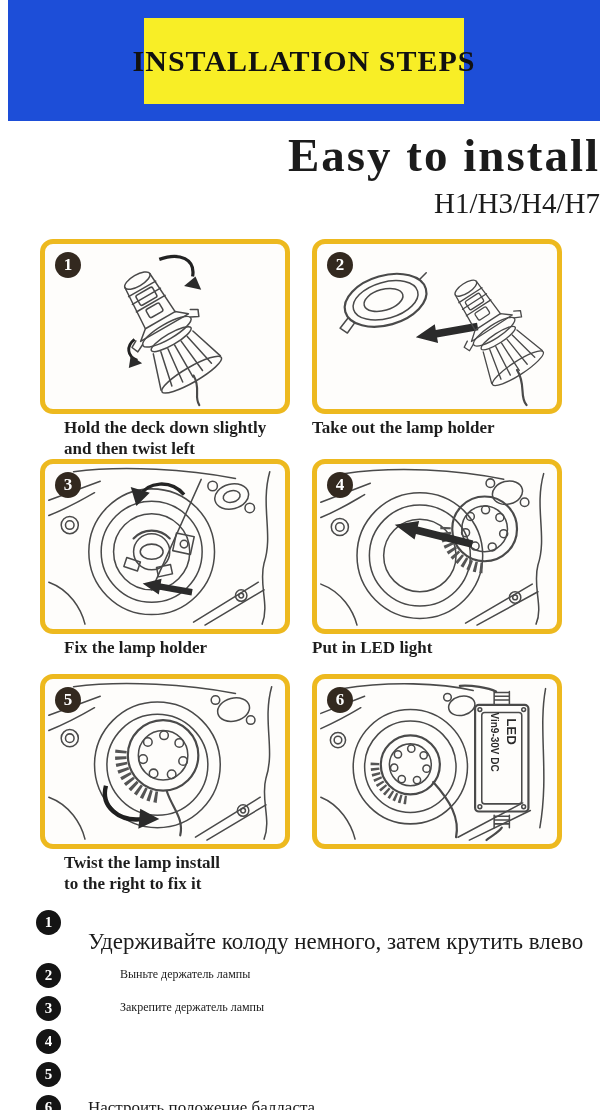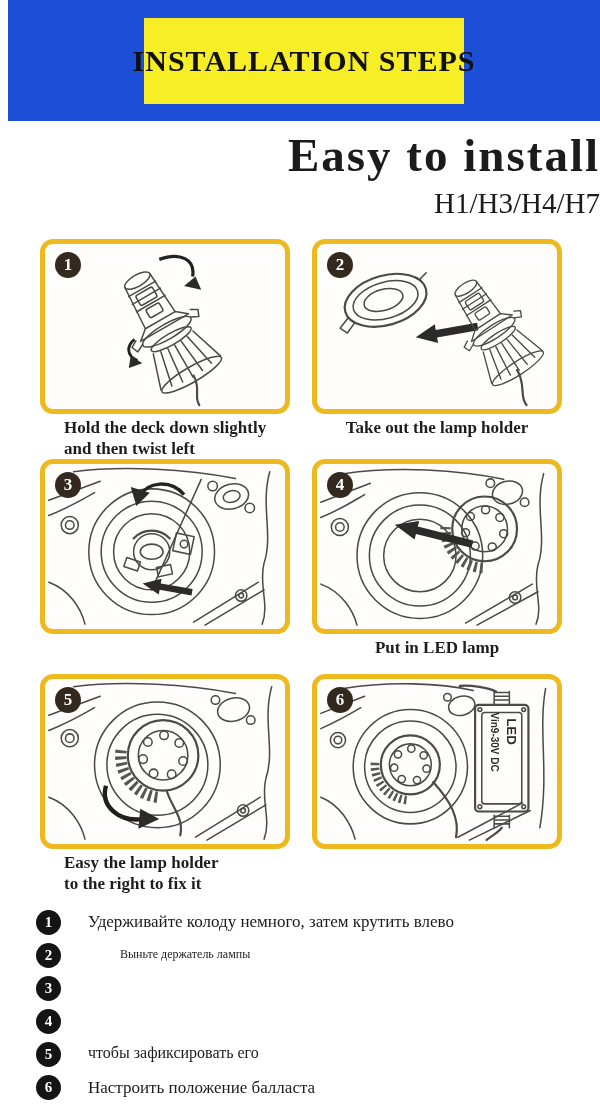--- a/index.html
+++ b/index.html
@@ -28,36 +28,36 @@
   .badge {
     position:absolute; left:10px; top:8px; width:26px; height:26px; border-radius:50%;
     background:#33291f; color:#fff; display:flex; align-items:center; justify-content:center;
     font-size:17px; font-weight:bold; z-index:2;
   }
   .caption {
     min-height:40px; padding-top:4px; font-weight:bold; font-size:17px; line-height:1.2;
     white-space:pre-line; color:#1d1d1d;
   }
   .caption.left { padding-left:24px; text-align:left; }
-  .caption.center { text-align:center; }
+  .caption.center { }
 
   .illus { position:absolute; inset:0; width:100%; height:100%; }
   .ln { fill:none; stroke:#4a4a4a; stroke-width:1.6; stroke-linecap:round; stroke-linejoin:round; }
   .thick { stroke-width:2.3; }
   .dk { fill:#2b2b2b; stroke:none; }
   .rib { fill:none; stroke:#555; }
 
   .ru-list { margin:16px 0 0 36px; }
   .ru-item { display:flex; align-items:flex-start; margin-bottom:8px; }
   .ru-badge {
     width:25px; height:25px; border-radius:50%; background:#141414; color:#fff; flex:0 0 25px;
     display:flex; align-items:center; justify-content:center; font-size:15px; font-weight:bold; margin-right:27px;
   }
   .ru-text { line-height:1.18; padding-top:2px; }
-  .ru-text.lg { font-size:17px; }
+  .ru-text.lg { font-size:23px;margin-top:16px; }
   .ru-text.sm { font-size:12px; padding-top:4px;margin-left:32px; }
   .ru-text.md { font-size:17px; padding-top:3px; }
   .ru-line-lg { font-size:20px; display:block; }
   .ru-line-sm { font-size:16px; display:block; }
 </style>
 </head>
 <body>
 
 <div>
 
@@ -170,20 +170,21 @@
           </g>
           <g>
             <path d="M146,28 C132,12 108,14 99,30" fill="none" stroke="#242424" stroke-width="3.6"></path>
             <polygon class="dk" points="96,40 90,20 110,26"></polygon>
           </g>
           <g transform="translate(104,113) rotate(10) scale(0.85)">
             <polygon class="dk" points="0,10 22,0 22,6 62,6 62,14 22,14 22,20"></polygon>
           </g>
         </svg>
       </div>
+      <div class="caption left">Fix the lamp holder</div>
     </div>
 
     <div class="cell">
       <div class="panel">
         <div class="badge">4</div>
         <svg class="illus" viewBox="0 0 252 165">
           <g>
             <circle class="ln" cx="108" cy="92" r="66"></circle>
             <circle class="ln" cx="108" cy="92" r="53"></circle>
             <circle class="ln" cx="108" cy="92" r="38"></circle>
@@ -210,21 +211,21 @@
               <circle class="ln" cx="-20" cy="4" r="4.2"></circle>
             <circle class="ln" cx="-15" cy="-13" r="4.2"></circle>
               <circle class="ln" cx="1" cy="-20" r="4.2"></circle>
             <circle class="ln" cx="16" cy="-12" r="4.2"></circle>
           </g>
           <g transform="translate(84,50) rotate(14)">
             <polygon class="dk" points="0,10 24,0 24,6 84,6 84,14 24,14 24,20"></polygon>
           </g>
         </svg>
       </div>
-      <div class="caption center">Put in LED lamp</div>
+      <div class="caption center">Put in LED light</div>
     </div>
 
     <div class="cell">
       <div class="panel">
         <div class="badge">5</div>
         <svg class="illus" viewBox="0 0 252 165">
           <g>
             <circle class="ln" cx="118" cy="86" r="66"></circle>
             <circle class="ln" cx="118" cy="86" r="53"></circle>
             <path class="ln" d="M4,34 L58,14 M4,50 C24,42 40,33 52,26"></path>
@@ -252,21 +253,21 @@
               <circle class="ln" cx="1" cy="-21" r="4.5"></circle>
             <circle class="ln" cx="17" cy="-13" r="4.5"></circle>
           </g>
           <path class="ln thick" d="M128,114 C134,132 146,142 142,160"></path>
           <g>
             <path d="M64,108 C58,130 78,146 102,143" fill="none" stroke="#1f1f1f" stroke-width="4.6"></path>
             <polygon class="dk" points="100,132 120,143 98,153"></polygon>
           </g>
         </svg>
       </div>
-      <div class="caption left">Easy the lamp holder
+      <div class="caption left">Twist the lamp install
 to the right to fix it</div>
     </div>
 
     <div class="cell">
       <div class="panel">
         <div class="badge">6</div>
         <svg class="illus" viewBox="0 0 252 165">
           <g>
             <circle class="ln" cx="98" cy="88" r="60"></circle>
             <circle class="ln" cx="98" cy="88" r="48"></circle>
@@ -317,28 +318,28 @@
     <div class="ru-item">
       <div class="ru-badge">1</div>
       <div class="ru-text lg">Удерживайте колоду немного, затем крутить влево</div>
     </div>
     <div class="ru-item">
       <div class="ru-badge">2</div>
       <div class="ru-text sm">Выньте держатель лампы</div>
     </div>
     <div class="ru-item">
       <div class="ru-badge">3</div>
+      <div class="ru-text sm">Закрепите держатель лампы</div>
     </div>
     <div class="ru-item">
       <div class="ru-badge">4</div>
     </div>
     <div class="ru-item">
       <div class="ru-badge">5</div>
       <div class="ru-text">
-        <span class="ru-line-sm">чтобы зафиксировать его</span>
       </div>
     </div>
     <div class="ru-item">
       <div class="ru-badge">6</div>
       <div class="ru-text md">Настроить положение балласта</div>
     </div>
   </div>
 
 </div>
 

